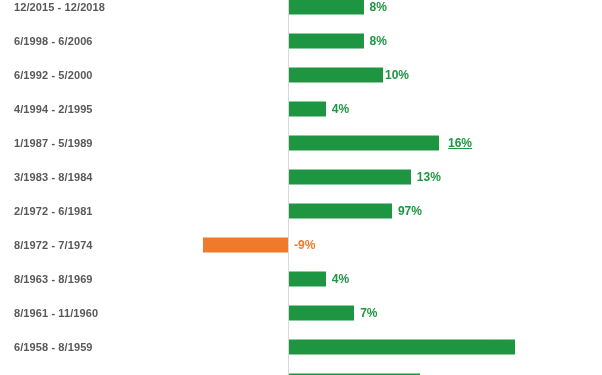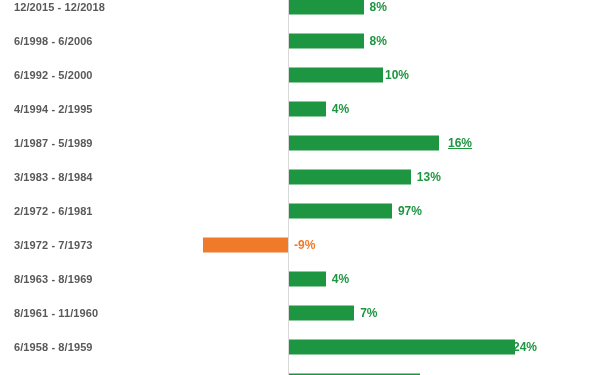--- a/index.html
+++ b/index.html
@@ -121,21 +121,21 @@
         </div>
       </div>
       <div class="row">
         <div class="row-label">2/1972 - 6/1981</div>
         <div class="bar-area">
           <div class="bar pos" style="width: 103.95px; left: 288px;"></div>
           <div class="bar-value pos" style="left: 397.95px;">97%</div>
         </div>
       </div>
       <div class="row">
-        <div class="row-label">3/1972 - 7/1973</div>
+        <div class="row-label">8/1972 - 7/1974</div>
         <div class="bar-area">
           <div class="bar neg" style="width: 85.05px; left: 202.95px;"></div>
           <div class="bar-value neg" style="left: 294px;">-9%</div>
         </div>
       </div>
       <div class="row">
         <div class="row-label">8/1963 - 8/1969</div>
         <div class="bar-area">
           <div class="bar pos" style="width: 37.8px; left: 288px;"></div>
           <div class="bar-value pos" style="left: 331.8px;">4%</div>
@@ -145,21 +145,21 @@
         <div class="row-label">8/1961 - 11/1960</div>
         <div class="bar-area">
           <div class="bar pos" style="width: 66.15px; left: 288px;"></div>
           <div class="bar-value pos" style="left: 360.15px;">7%</div>
         </div>
       </div>
       <div class="row">
         <div class="row-label">6/1958 - 8/1959</div>
         <div class="bar-area">
           <div class="bar pos" style="width: 226.8px; left: 288px;"></div>
-          <div class="bar-value pos" style="left: 513px;">24%</div>
+          <div class="bar-value pos" style="left: 491px;">24%</div>
         </div>
       </div>
       <div class="row">
         <div class="bar-area">
           <div class="bar pos" style="width: 132.3px; left: 288px;"></div>
           <div class="bar-value pos" style="left: 426.3px;">14%</div>
         </div>
       </div>
     </div>
 </div>

